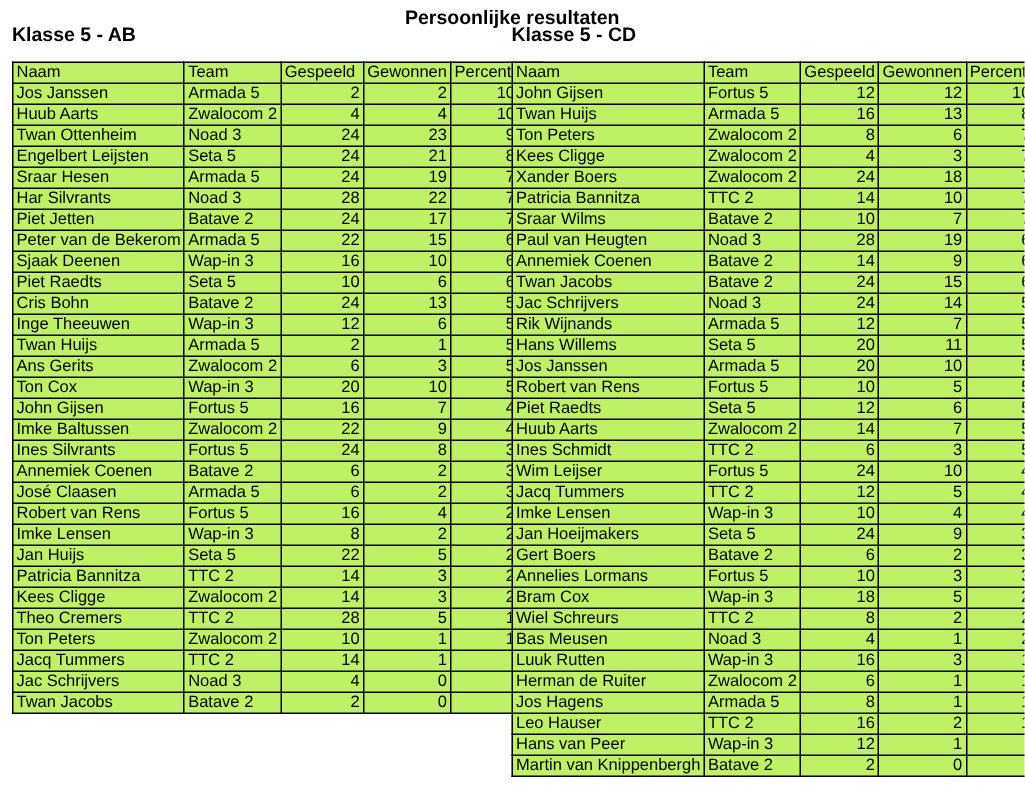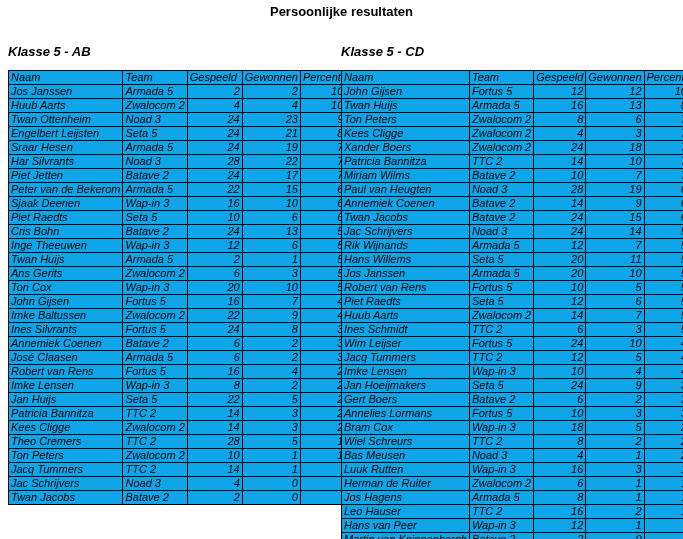--- a/index.html
+++ b/index.html
@@ -16,35 +16,35 @@
   .page-title {
     position: absolute;
     top: 4px;
     left: 0;
     width: 100%;
     text-align: center;
     font-size: 13px;
     font-weight: bold;
   }
 
-  .table-section { position: absolute; top: 44px; font-style: italic; }
+  .table-section { position: absolute; top: 15px; }
   .section-ab { left: 8px; }
   .section-cd { left: 341px; }
 
   .section-heading {
     font-size: 13px;
     font-weight: bold;
     margin-bottom: 11px;
     white-space: nowrap;
   }
 
   table.results {
     border-collapse: collapse;
     table-layout: fixed;
-    background: #0ea5e9;
+    background: #bef264;
   }
   table.results th, table.results td {
     border: 1px solid #000000;
     font-size: 11px;
     font-weight: normal;
     height: 13px;
     line-height: 13px;
     padding: 0 2px;
     white-space: nowrap;
     overflow: hidden;
@@ -350,21 +350,21 @@
             <td class="num">75%</td>
           </tr>
           <tr>
             <td class="txt">Patricia Bannitza</td>
             <td class="txt">TTC 2</td>
             <td class="num">14</td>
             <td class="num">10</td>
             <td class="num">71%</td>
           </tr>
           <tr>
-            <td class="txt">Miriam Wilms</td>
+            <td class="txt">Sraar Wilms</td>
             <td class="txt">Batave 2</td>
             <td class="num">10</td>
             <td class="num">7</td>
             <td class="num">70%</td>
           </tr>
           <tr>
             <td class="txt">Paul van Heugten</td>
             <td class="txt">Noad 3</td>
             <td class="num">28</td>
             <td class="num">19</td>

